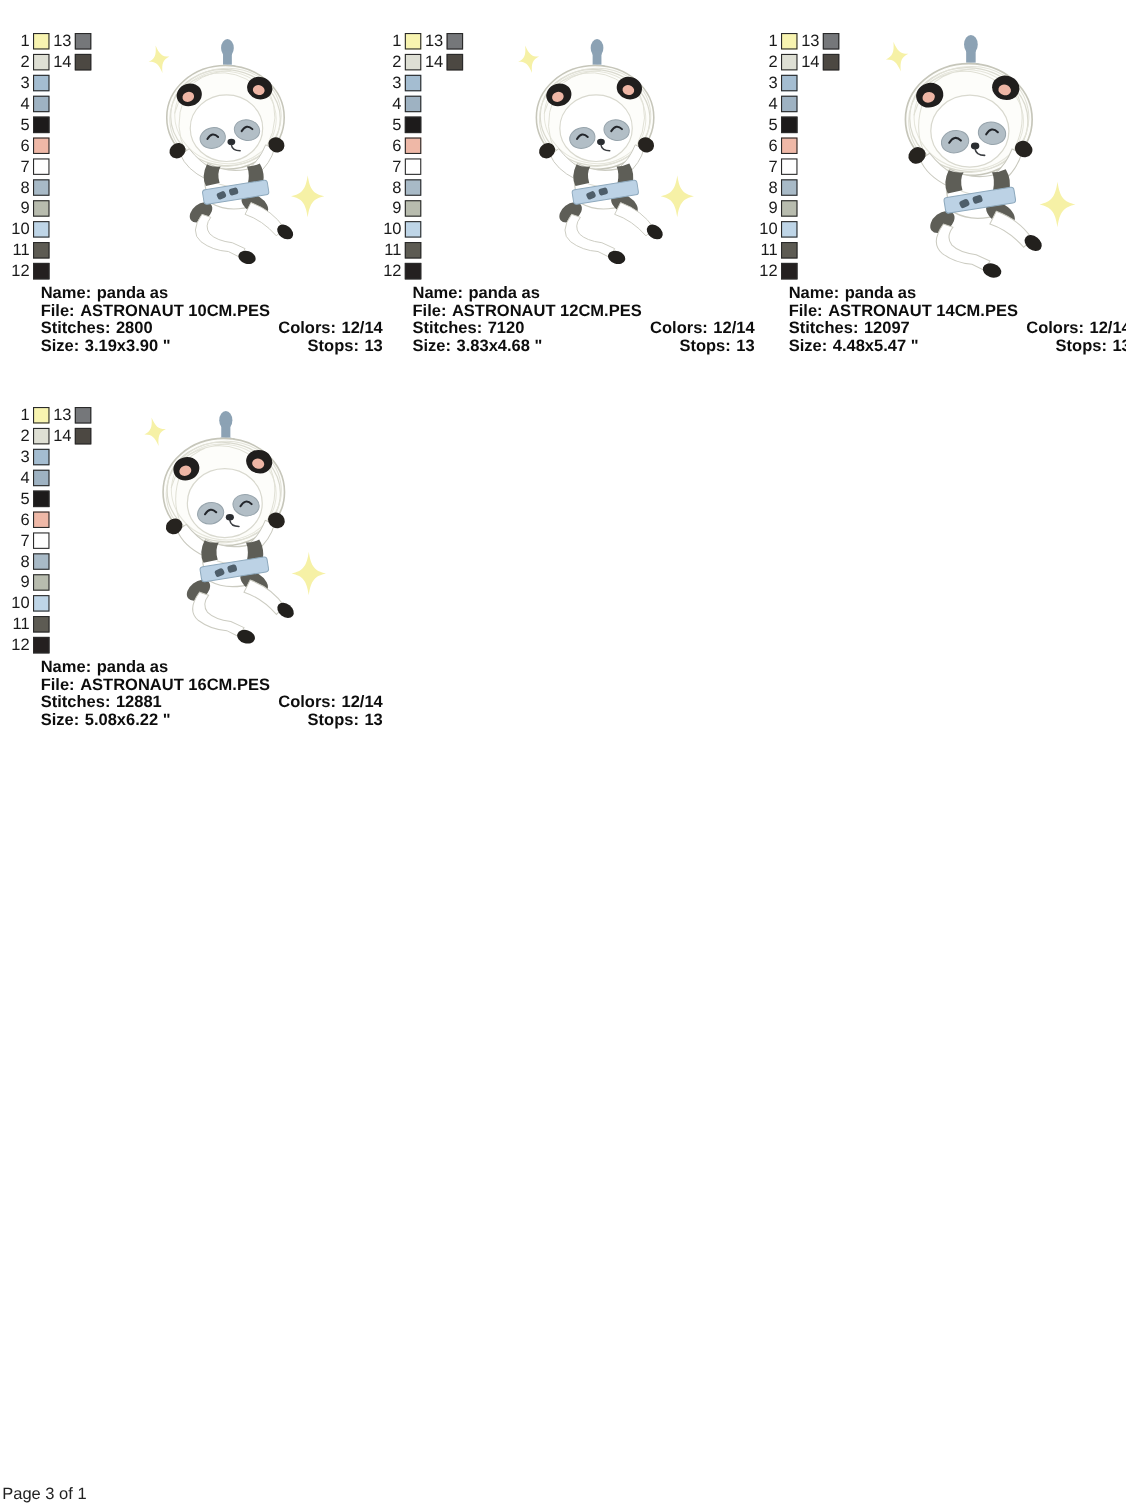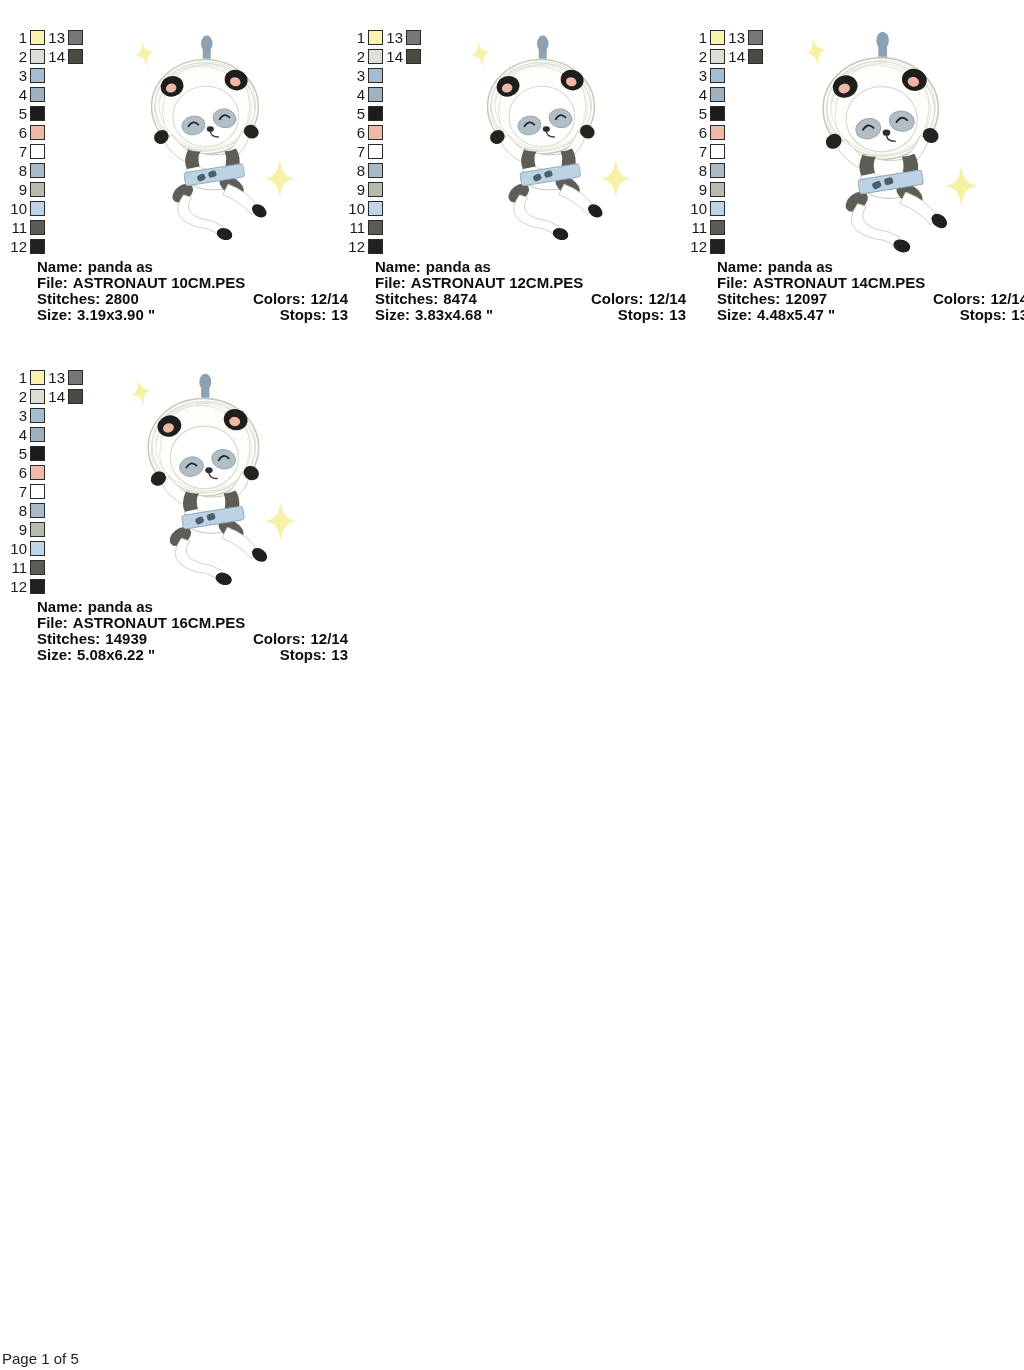--- a/index.html
+++ b/index.html
@@ -260,21 +260,21 @@
           <span class="lbl">Name:</span><span>panda as</span>
         </span>
       </div>
       <div class="line">
         <span class="pair">
           <span class="lbl">File:</span><span>ASTRONAUT 12CM.PES</span>
         </span>
       </div>
       <div class="line">
         <span class="pair">
-          <span class="lbl">Stitches:</span><span>8474</span>
+          <span class="lbl">Stitches:</span><span>7120</span>
         </span>
         <span class="pair">
           <span class="lbl">Colors:</span><span>12/14</span>
         </span>
       </div>
       <div class="line">
         <span class="pair">
           <span class="lbl">Size:</span><span>3.83x4.68 "</span>
         </span>
         <span class="pair">
@@ -436,31 +436,31 @@
           <span class="lbl">Name:</span><span>panda as</span>
         </span>
       </div>
       <div class="line">
         <span class="pair">
           <span class="lbl">File:</span><span>ASTRONAUT 16CM.PES</span>
         </span>
       </div>
       <div class="line">
         <span class="pair">
-          <span class="lbl">Stitches:</span><span>14939</span>
+          <span class="lbl">Stitches:</span><span>12881</span>
         </span>
         <span class="pair">
           <span class="lbl">Colors:</span><span>12/14</span>
         </span>
       </div>
       <div class="line">
         <span class="pair">
           <span class="lbl">Size:</span><span>5.08x6.22 "</span>
         </span>
         <span class="pair">
           <span class="lbl">Stops:</span><span>13</span>
         </span>
       </div>
     </div>
   </section>
 </main>
 
-<div class="footer">Page 1 of 5</div>
+<div class="footer">Page 3 of 1</div>
 
 </body></html>

